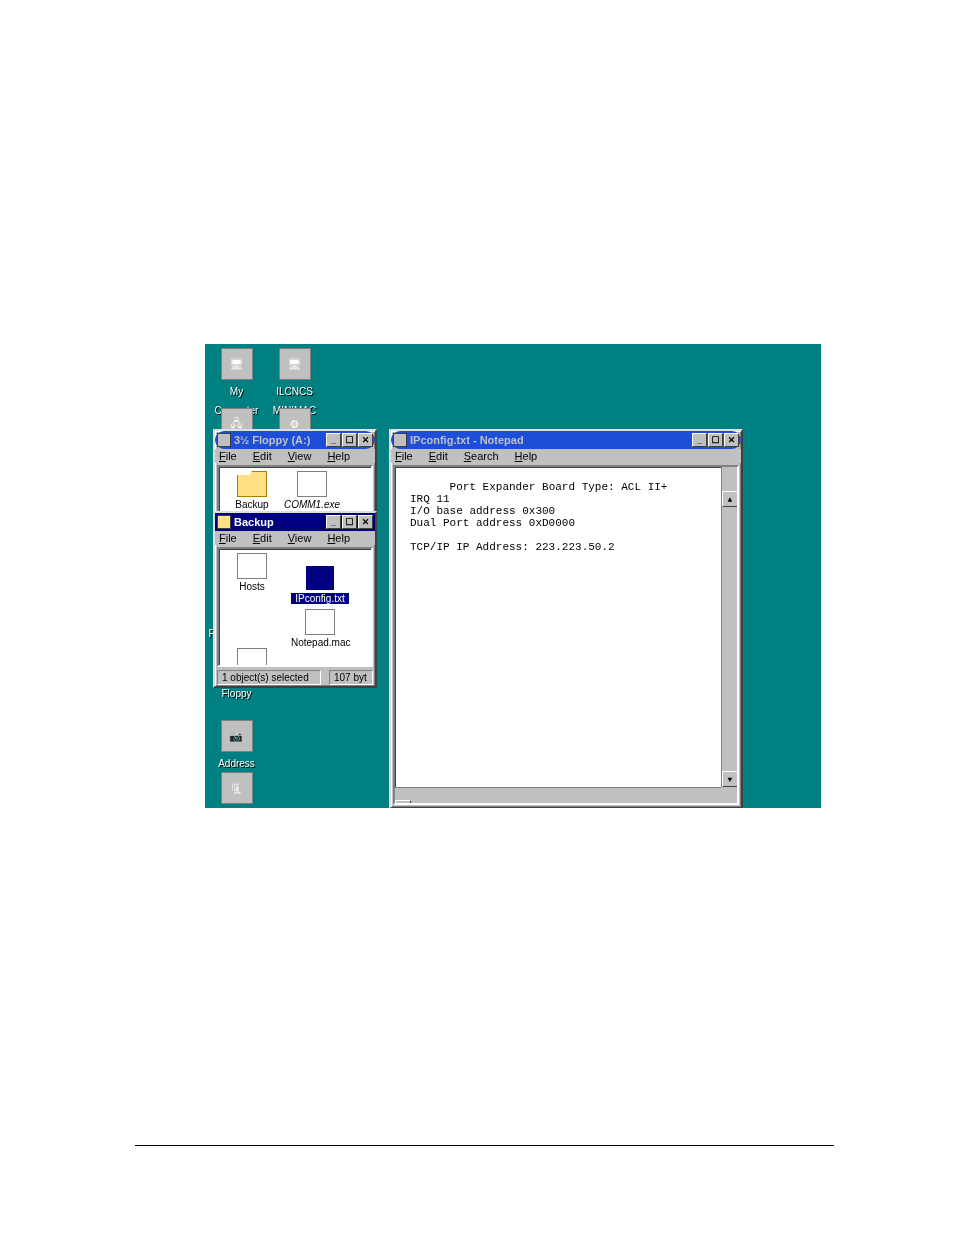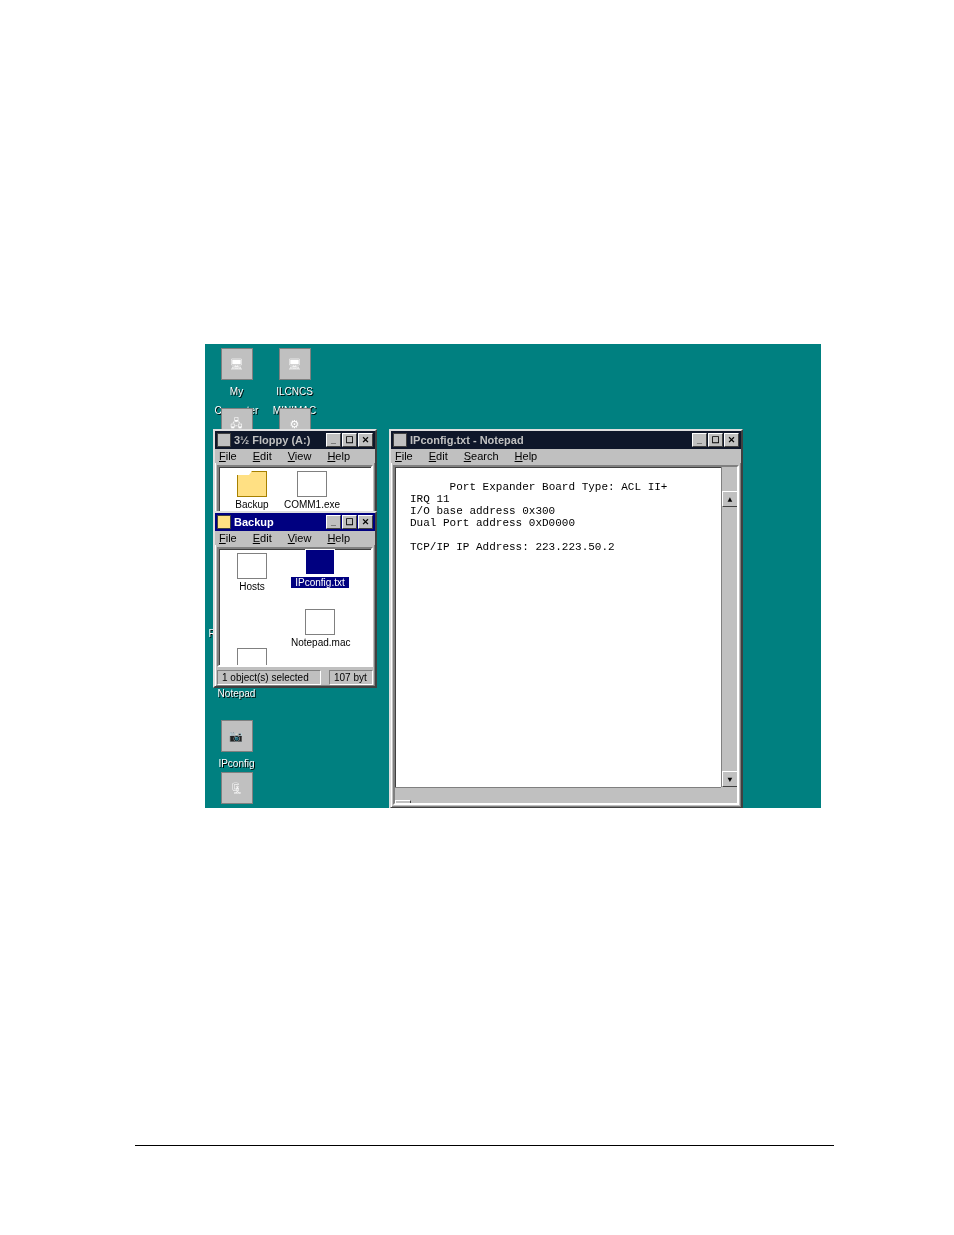--- a/index.html
+++ b/index.html
@@ -63,21 +63,21 @@
   .titlebar {
     height: 18px;
     display: flex;
     align-items: center;
     padding: 1px 2px;
     font-weight: bold;
     font-size: 11px;
     color: #fff;
   }
   .titlebar.active { background: #000080; }
-  .titlebar.inactive { background: #0f172a; color: #c0c0c0; }
+  .titlebar.inactive { background: #1d4ed8; color: #c0c0c0; border-radius: 9px; }
   .titlebar .ticon {
     width: 14px; height: 14px; margin-right: 3px;
     background: #c0c0c0; border: 1px solid #404040;
     display:inline-block;
   }
   .titlebar .ttext { flex: 1; white-space: nowrap; overflow: hidden; }
   .titlebar .tbtns { display: flex; gap: 0; }
   .tbtn {
     width: 15px; height: 14px;
     background: #c0c0c0;
@@ -204,25 +204,25 @@
   <div class="desktop-icon di-netw">
     <div class="ic">🖧</div>
   </div>
   <div class="desktop-icon di-other">
     <div class="ic">⚙</div>
   </div>
   <div class="desktop-icon di-re">
     <div class="lbl">Re</div>
   </div>
   <div class="desktop-icon di-prompt">
-    <div class="lbl">Notepad</div>
+    <div class="lbl">Floppy</div>
   </div>
   <div class="desktop-icon di-capture">
     <div class="ic">📷</div>
-    <div class="lbl">IPconfig</div>
+    <div class="lbl">Address</div>
   </div>
   <div class="desktop-icon di-winzip">
     <div class="ic">🗜</div>
     <div class="lbl">WinZip</div>
   </div>
 
   <div class="win win-floppy">
     <div class="titlebar inactive">
       <span class="ticon"></span>
       <span class="ttext">3½ Floppy (A:)</span>
@@ -236,21 +236,21 @@
       <span><u>F</u><span></span>ile</span>
       <span><u>E</u>dit</span>
       <span><u>V</u>iew</span>
       <span><u>H</u>elp</span>
     </div>
     <div class="client">
       <div class="fileicon" style="left:4px; top:4px;">
         <div class="fic folder"></div>
         <div class="flbl">Backup</div>
       </div>
-      <div class="fileicon" style="left:64px; top:4px;">
+      <div class="fileicon" style="left:64px; top:4px;font-style:italic;">
         <div class="fic"></div>
         <div class="flbl">COMM1.exe</div>
       </div>
     </div>
   </div>
 
   <div class="win win-backup">
     <div class="titlebar active">
       <span class="ticon" style="background:#ffe083;"></span>
       <span class="ttext">Backup</span>
@@ -264,21 +264,21 @@
       <span><u>F</u>ile</span>
       <span><u>E</u>dit</span>
       <span><u>V</u>iew</span>
       <span><u>H</u>elp</span>
     </div>
     <div class="client">
       <div class="fileicon" style="left:4px; top:4px;">
         <div class="fic"></div>
         <div class="flbl">Hosts</div>
       </div>
-      <div class="fileicon selected" style="left:72px; top:0;text-align:center;">
+      <div class="fileicon selected" style="left:72px; top:16px;text-align:center;">
         <div class="fic" style="background:#000080;border-color:#fff;"></div>
         <div class="flbl">IPconfig.txt</div>
       </div>
       <div class="fileicon" style="left:4px; top:60px;margin-top:39px;">
         <div class="fic"></div>
         <div class="flbl">minimac.reg</div>
       </div>
       <div class="fileicon" style="left:72px; top:60px;">
         <div class="fic"></div>
         <div class="flbl">Notepad.mac</div>

